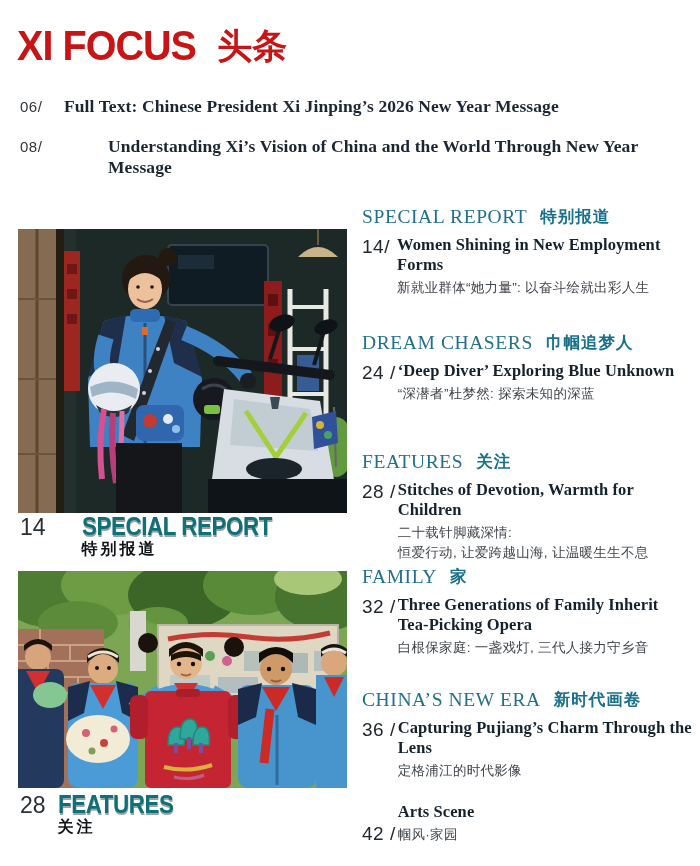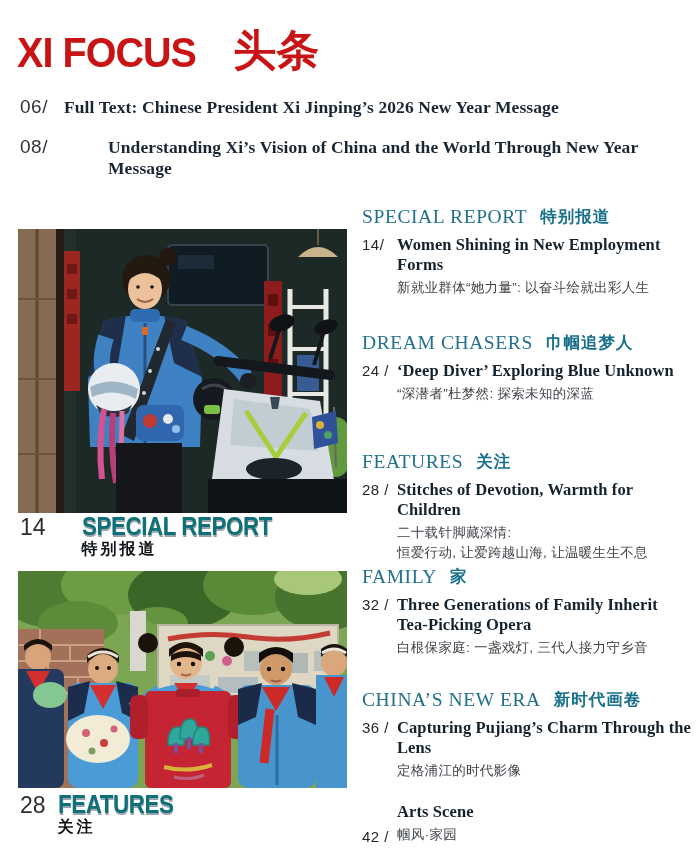--- a/index.html
+++ b/index.html
@@ -7,27 +7,27 @@
     position:relative;width:700px;height:866px;background:#ffffff;overflow:hidden;
     font-family:"Liberation Serif",serif;color:#18242f;
   }
   
   .hdr{position:absolute;left:17px;top:22px;white-space:nowrap;}
   .hdr-en{
     font-family:"Liberation Sans",sans-serif;font-weight:bold;font-size:42px;
     color:#c81414;letter-spacing:-1px;display:inline-block;transform:scaleX(.94);transform-origin:left;
   }
   .hdr-zh{
-    font-family:"Liberation Sans",sans-serif;font-weight:bold;font-size:43px;
-    color:#c81414;margin-left:26px;vertical-align:2px;
+    font-family:"Liberation Sans",sans-serif;font-weight:bold;font-size:35px;
+    color:#c81414;margin-left:10px;vertical-align:2px;
   }
   
   .top-entry{position:absolute;left:20px;display:flex;align-items:baseline;width:660px;cursor:pointer;}
   .top-num{
-    font-family:"Liberation Sans",sans-serif;font-weight:300;font-size:19px;color:#30353a;
+    font-family:"Liberation Sans",sans-serif;font-weight:300;font-size:15px;color:#30353a;
     width:44px;flex:none;letter-spacing:.5px;
   }
   .top-title{font-weight:bold;font-size:17.5px;color:#1a2633;letter-spacing:.1px;}
   
   .photo{position:absolute;left:18px;display:block;}
   .photo svg{display:block;}
   
   .caption{position:absolute;left:20px;display:flex;align-items:flex-start;}
   .cap-num{
     font-family:"Liberation Sans",sans-serif;font-size:23px;color:#2a2f33;
@@ -47,21 +47,21 @@
   .sec-head{white-space:nowrap;cursor:default;}
   .sec-head-en{
     font-family:"Liberation Serif",serif;font-size:19.5px;color:#21708c;letter-spacing:.6px;
   }
   .sec-head-zh{
     font-family:"Liberation Sans",sans-serif;font-weight:bold;font-size:16.5px;color:#19708a;
     margin-left:13px;letter-spacing:1px;vertical-align:1px;
   }
   .entry{display:flex;margin-top:7px;cursor:pointer;}
   .entry-num{
-    font-family:"Liberation Sans",sans-serif;font-size:15px;color:#23282e;
+    font-family:"Liberation Sans",sans-serif;font-size:19px;color:#23282e;
     flex:none;min-width:33px;letter-spacing:.5px;padding-top:1px;
   }
   .entry-body{margin-left:2px;}
   .entry-title{font-weight:bold;font-size:16.5px;line-height:1.2;color:#14222e;letter-spacing:.1px;}
   .entry-sub{
     font-family:"Liberation Sans",sans-serif;font-size:13.5px;line-height:1.5;color:#40454b;
     margin-top:3px;letter-spacing:.3px;
   }
 </style>
 </head>

